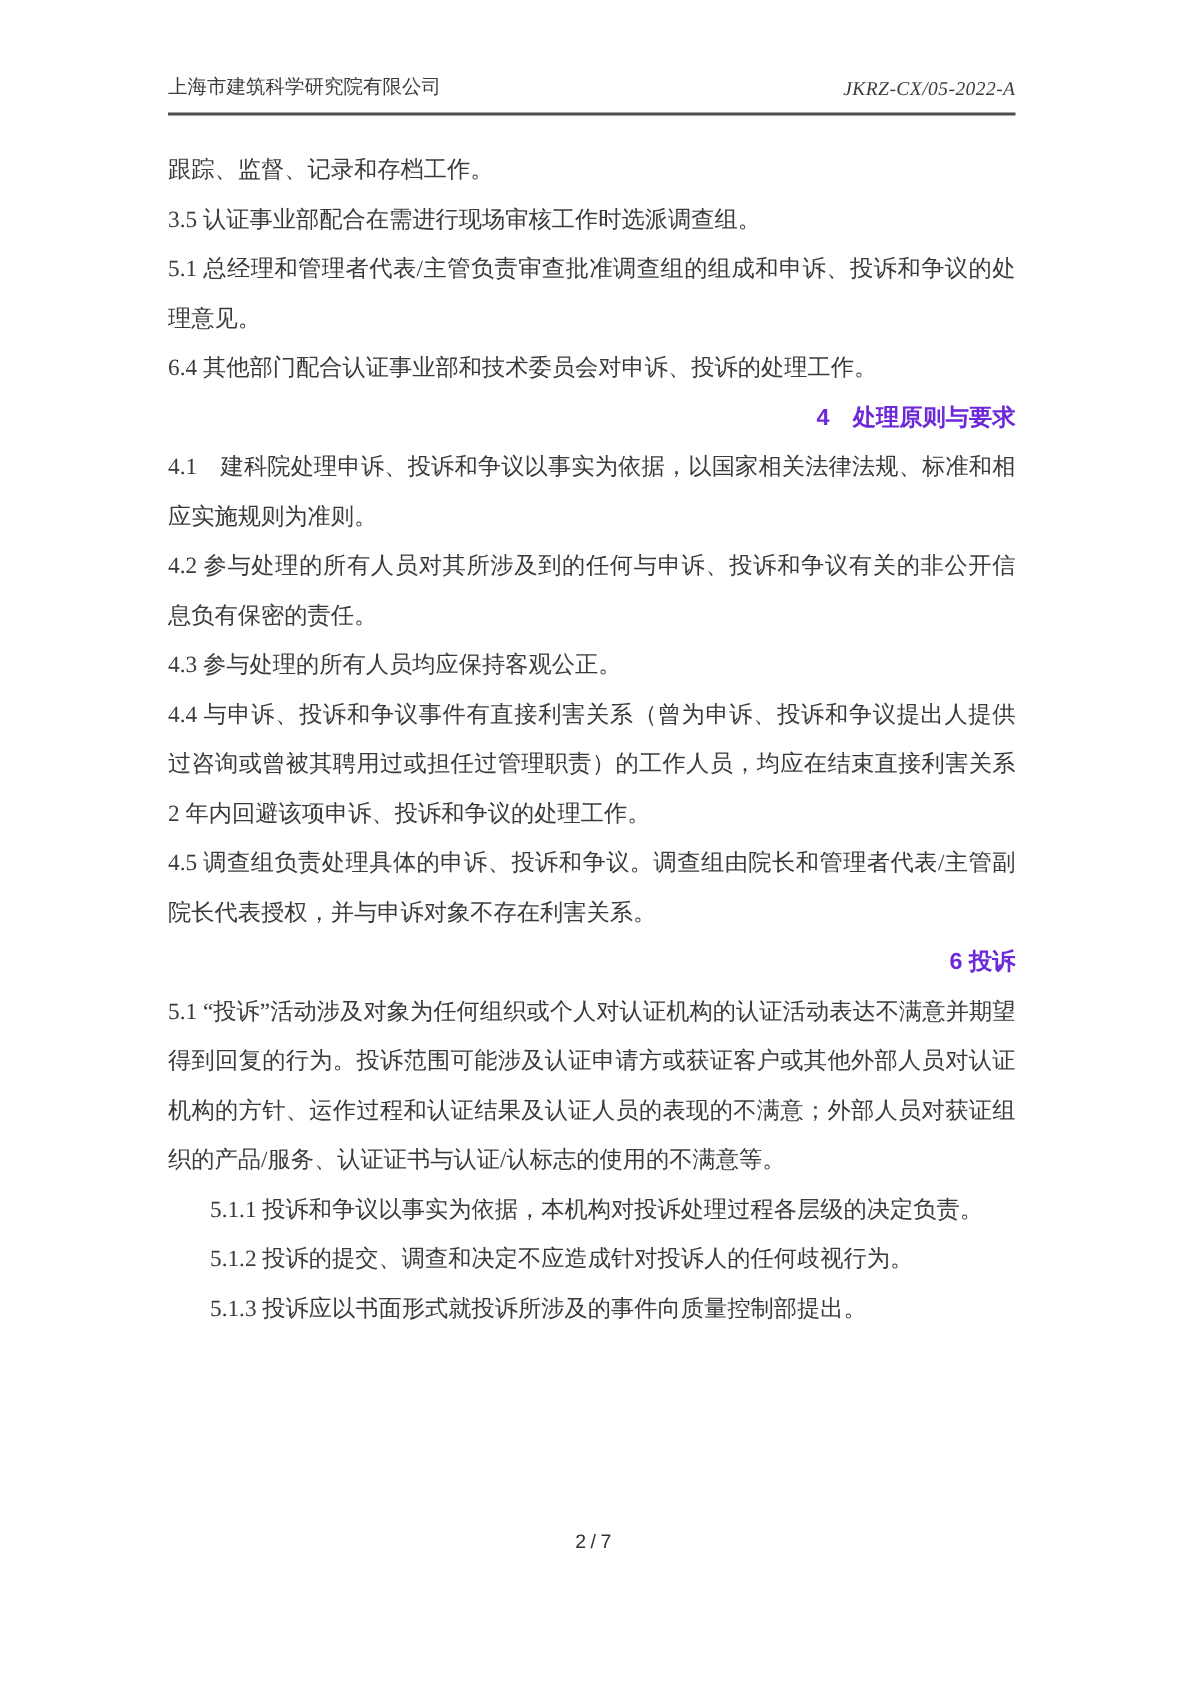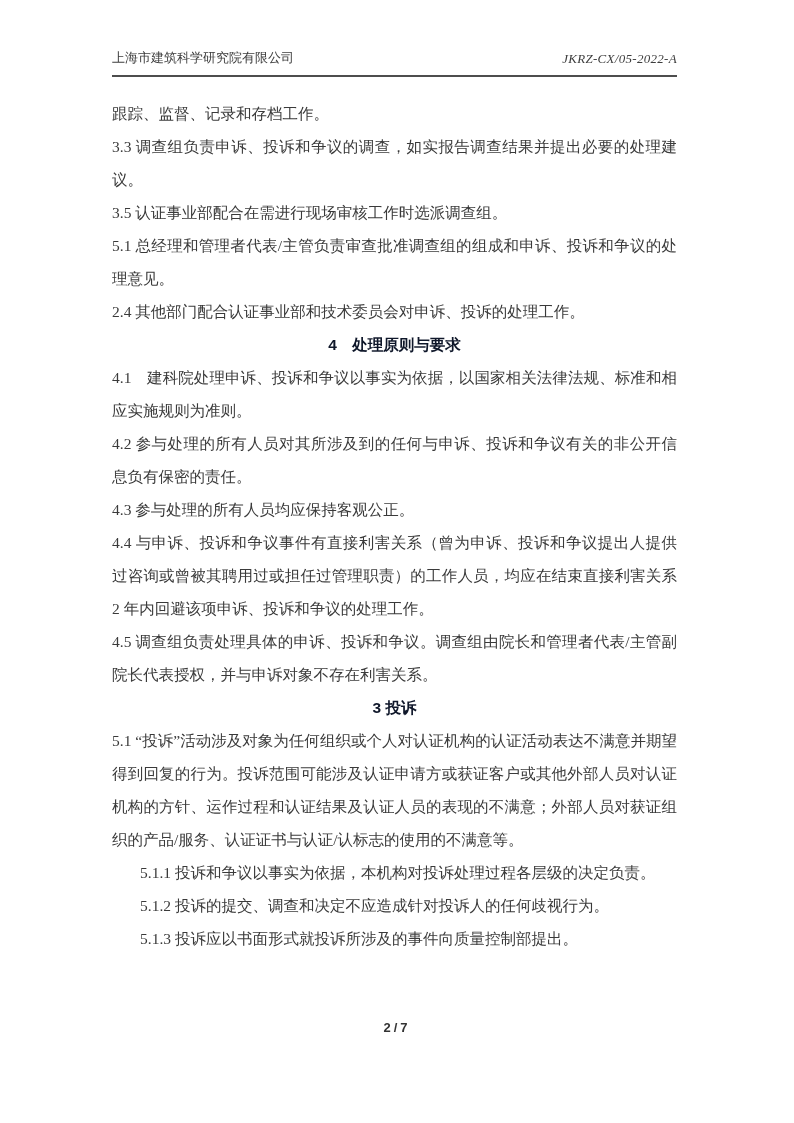--- a/index.html
+++ b/index.html
@@ -34,59 +34,58 @@
     position: absolute;
     left: 112px; right: 117px; top: 97px;
     font-size: 15.5px;
     line-height: 33px;
     text-align: justify;
   }
   .content p { margin: 0; }
   .content p.heading {
     font-weight: bold;
     font-family: "Liberation Sans", "DejaVu Sans", sans-serif;
-    text-align: center;
-    color: #0f172a;
+    text-align: right;
+    color: #6d28d9;
   }
   .content p.indent { padding-left: 28px; }
 
   .footer {
     position: absolute;
     left: 0; right: 0; top: 1020px;
     text-align: center;
     font-size: 13px;
-    font-weight: bold;
+    font-weight: normal;
     font-family: "Liberation Sans", "DejaVu Sans", sans-serif;
     letter-spacing: 3px;
     color: #333333;
   }
 </style>
 </head>
 <body>
 
 <div class="page">
 
   <div class="header">
     <span class="company">上海市建筑科学研究院有限公司</span>
     <span class="doc-code">JKRZ-CX/05-2022-A</span>
   </div>
 
   <div class="content">
     <p>跟踪、监督、记录和存档工作。</p>
-    <p>3.3 调查组负责申诉、投诉和争议的调查，如实报告调查结果并提出必要的处理建议。</p>
     <p>3.5 认证事业部配合在需进行现场审核工作时选派调查组。</p>
     <p>5.1 总经理和管理者代表/主管负责审查批准调查组的组成和申诉、投诉和争议的处理意见。</p>
-    <p>2.4 其他部门配合认证事业部和技术委员会对申诉、投诉的处理工作。</p>
+    <p>6.4 其他部门配合认证事业部和技术委员会对申诉、投诉的处理工作。</p>
     <p class="heading">4　处理原则与要求</p>
     <p>4.1　建科院处理申诉、投诉和争议以事实为依据，以国家相关法律法规、标准和相应实施规则为准则。</p>
     <p>4.2 参与处理的所有人员对其所涉及到的任何与申诉、投诉和争议有关的非公开信息负有保密的责任。</p>
     <p>4.3 参与处理的所有人员均应保持客观公正。</p>
     <p>4.4 与申诉、投诉和争议事件有直接利害关系（曾为申诉、投诉和争议提出人提供过咨询或曾被其聘用过或担任过管理职责）的工作人员，均应在结束直接利害关系 2 年内回避该项申诉、投诉和争议的处理工作。</p>
     <p>4.5 调查组负责处理具体的申诉、投诉和争议。调查组由院长和管理者代表/主管副院长代表授权，并与申诉对象不存在利害关系。</p>
-    <p class="heading">3 投诉</p>
+    <p class="heading">6 投诉</p>
     <p>5.1 “投诉”活动涉及对象为任何组织或个人对认证机构的认证活动表达不满意并期望得到回复的行为。投诉范围可能涉及认证申请方或获证客户或其他外部人员对认证机构的方针、运作过程和认证结果及认证人员的表现的不满意；外部人员对获证组织的产品/服务、认证证书与认证/认标志的使用的不满意等。</p>
     <p class="indent">5.1.1 投诉和争议以事实为依据，本机构对投诉处理过程各层级的决定负责。</p>
     <p class="indent">5.1.2 投诉的提交、调查和决定不应造成针对投诉人的任何歧视行为。</p>
     <p class="indent">5.1.3 投诉应以书面形式就投诉所涉及的事件向质量控制部提出。</p>
   </div>
 
   <div class="footer">2/7</div>
 
 </div>
 

